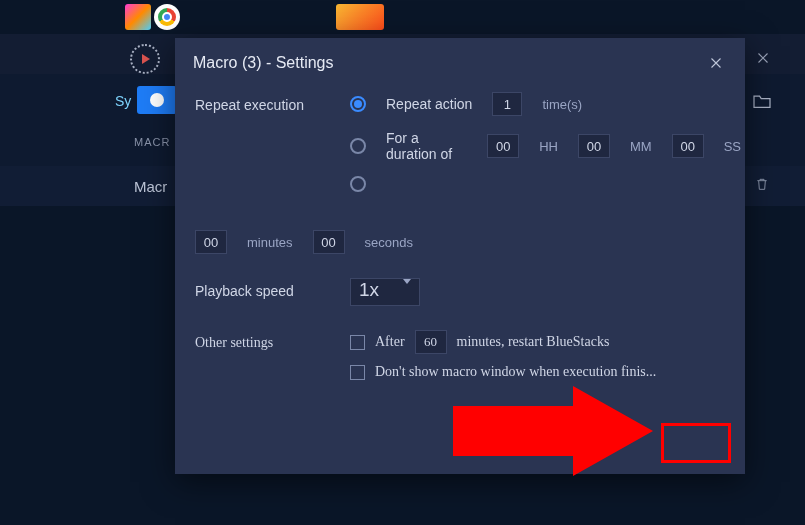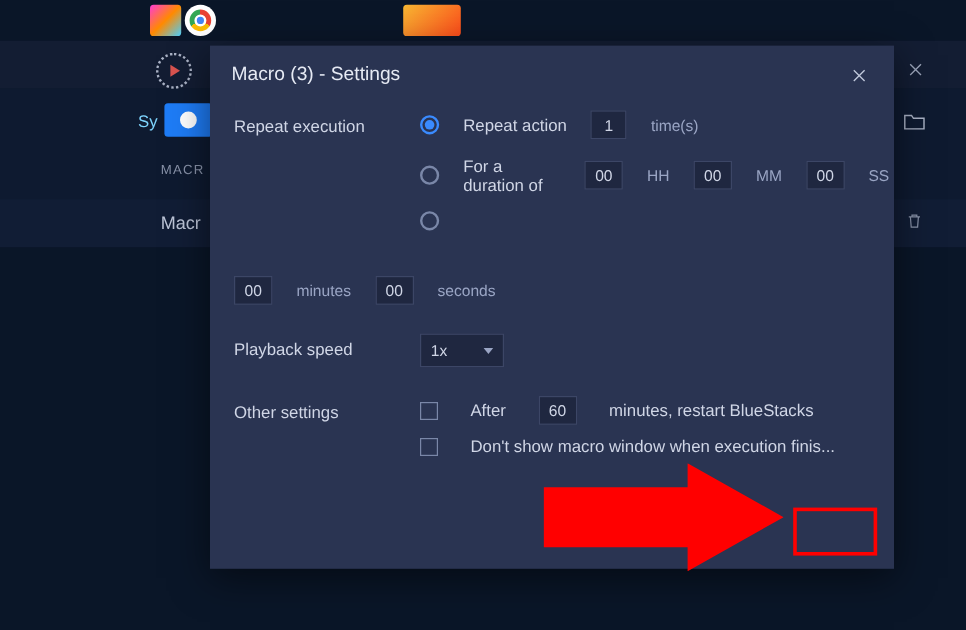--- a/index.html
+++ b/index.html
@@ -53,23 +53,23 @@
   .modal-body{padding:8px 4px 0 20px;}
   .row{display:flex;align-items:flex-start;margin-bottom:24px;}
   .row-label{width:155px;flex-shrink:0;color:#d0d6e6;font-size:14px;padding-top:4px;line-height:1.3;}
   .row-content{flex:1;color:#d0d6e6;font-size:14px;}
   .radio-line{display:flex;align-items:center;gap:20px;margin-bottom:14px;}
   .radio{width:16px;height:16px;border-radius:50%;border:2px solid #7a87a8;display:inline-flex;align-items:center;justify-content:center;flex-shrink:0;cursor:pointer;}
   .radio.checked{border-color:#3a8bff;}
   .radio.checked::after{content:"";width:8px;height:8px;background:#3a8bff;border-radius:50%;}
   .num-input{width:30px;height:24px;background:#1f2740;border:1px solid #3c4666;color:#d0d6e6;text-align:center;font-size:13px;font-family:inherit;outline:none;}
   .num-input.w2{width:32px;}
-  .select{width:70px;height:28px;background:#1f2740;border:1px solid #3c4666;color:#d0d6e6;display:flex;align-items:center;justify-content:space-between;padding:0 8px;font-size:13px;cursor:pointer;}
+  .select{width:70px;height:28px;background:#1f2740;border:1px solid #3c4666;color:#d0d6e6;display:flex;justify-content:space-between;padding:0 8px;font-size:19px;cursor:pointer;}
   .select .caret{width:0;height:0;border-left:4px solid transparent;border-right:4px solid transparent;border-top:5px solid #9aa5c4;}
-  .chk-line{display:flex;align-items:center;gap:27px;margin-bottom:10px;}
+  .chk-line{display:flex;align-items:center;gap:10px;margin-bottom:10px;}
   .chk{width:15px;height:15px;border:1.5px solid #7a87a8;flex-shrink:0;cursor:pointer;}
   .save-btn{position:absolute;bottom:16px;right:19px;width:60px;height:30px;background:#1e7cf6;color:#fff;font-size:14px;display:flex;align-items:center;justify-content:center;cursor:pointer;border:none;}
   .save-highlight{position:absolute;bottom:11px;right:14px;width:70px;height:40px;border:3px solid #ff0000;pointer-events:none;}
   .arrow{position:absolute;bottom:6px;left:456px;pointer-events:none;}
   .arrow svg{display:block;}
   .unit{color:#9aa5c4;font-size:13px;}
 </style>
 </head>
 <body>
 
@@ -153,21 +153,21 @@
     <div class="row">
       <div class="row-label">Playback speed</div>
       <div class="row-content">
         <div class="select">
           <span>1x</span>
           <span class="caret"></span>
         </div>
       </div>
     </div>
 
-    <div class="row" style="margin-bottom:0;">
+    <div class="row" style="margin-bottom:0;font-family:Liberation Serif, serif;">
       <div class="row-label">Other settings</div>
       <div class="row-content">
         <div class="chk-line">
           <span class="chk"></span>
           <span>After</span>
           <input class="num-input w2" value="60" style="">
           <span>minutes, restart BlueStacks</span>
         </div>
         <div class="chk-line">
           <span class="chk"></span>

